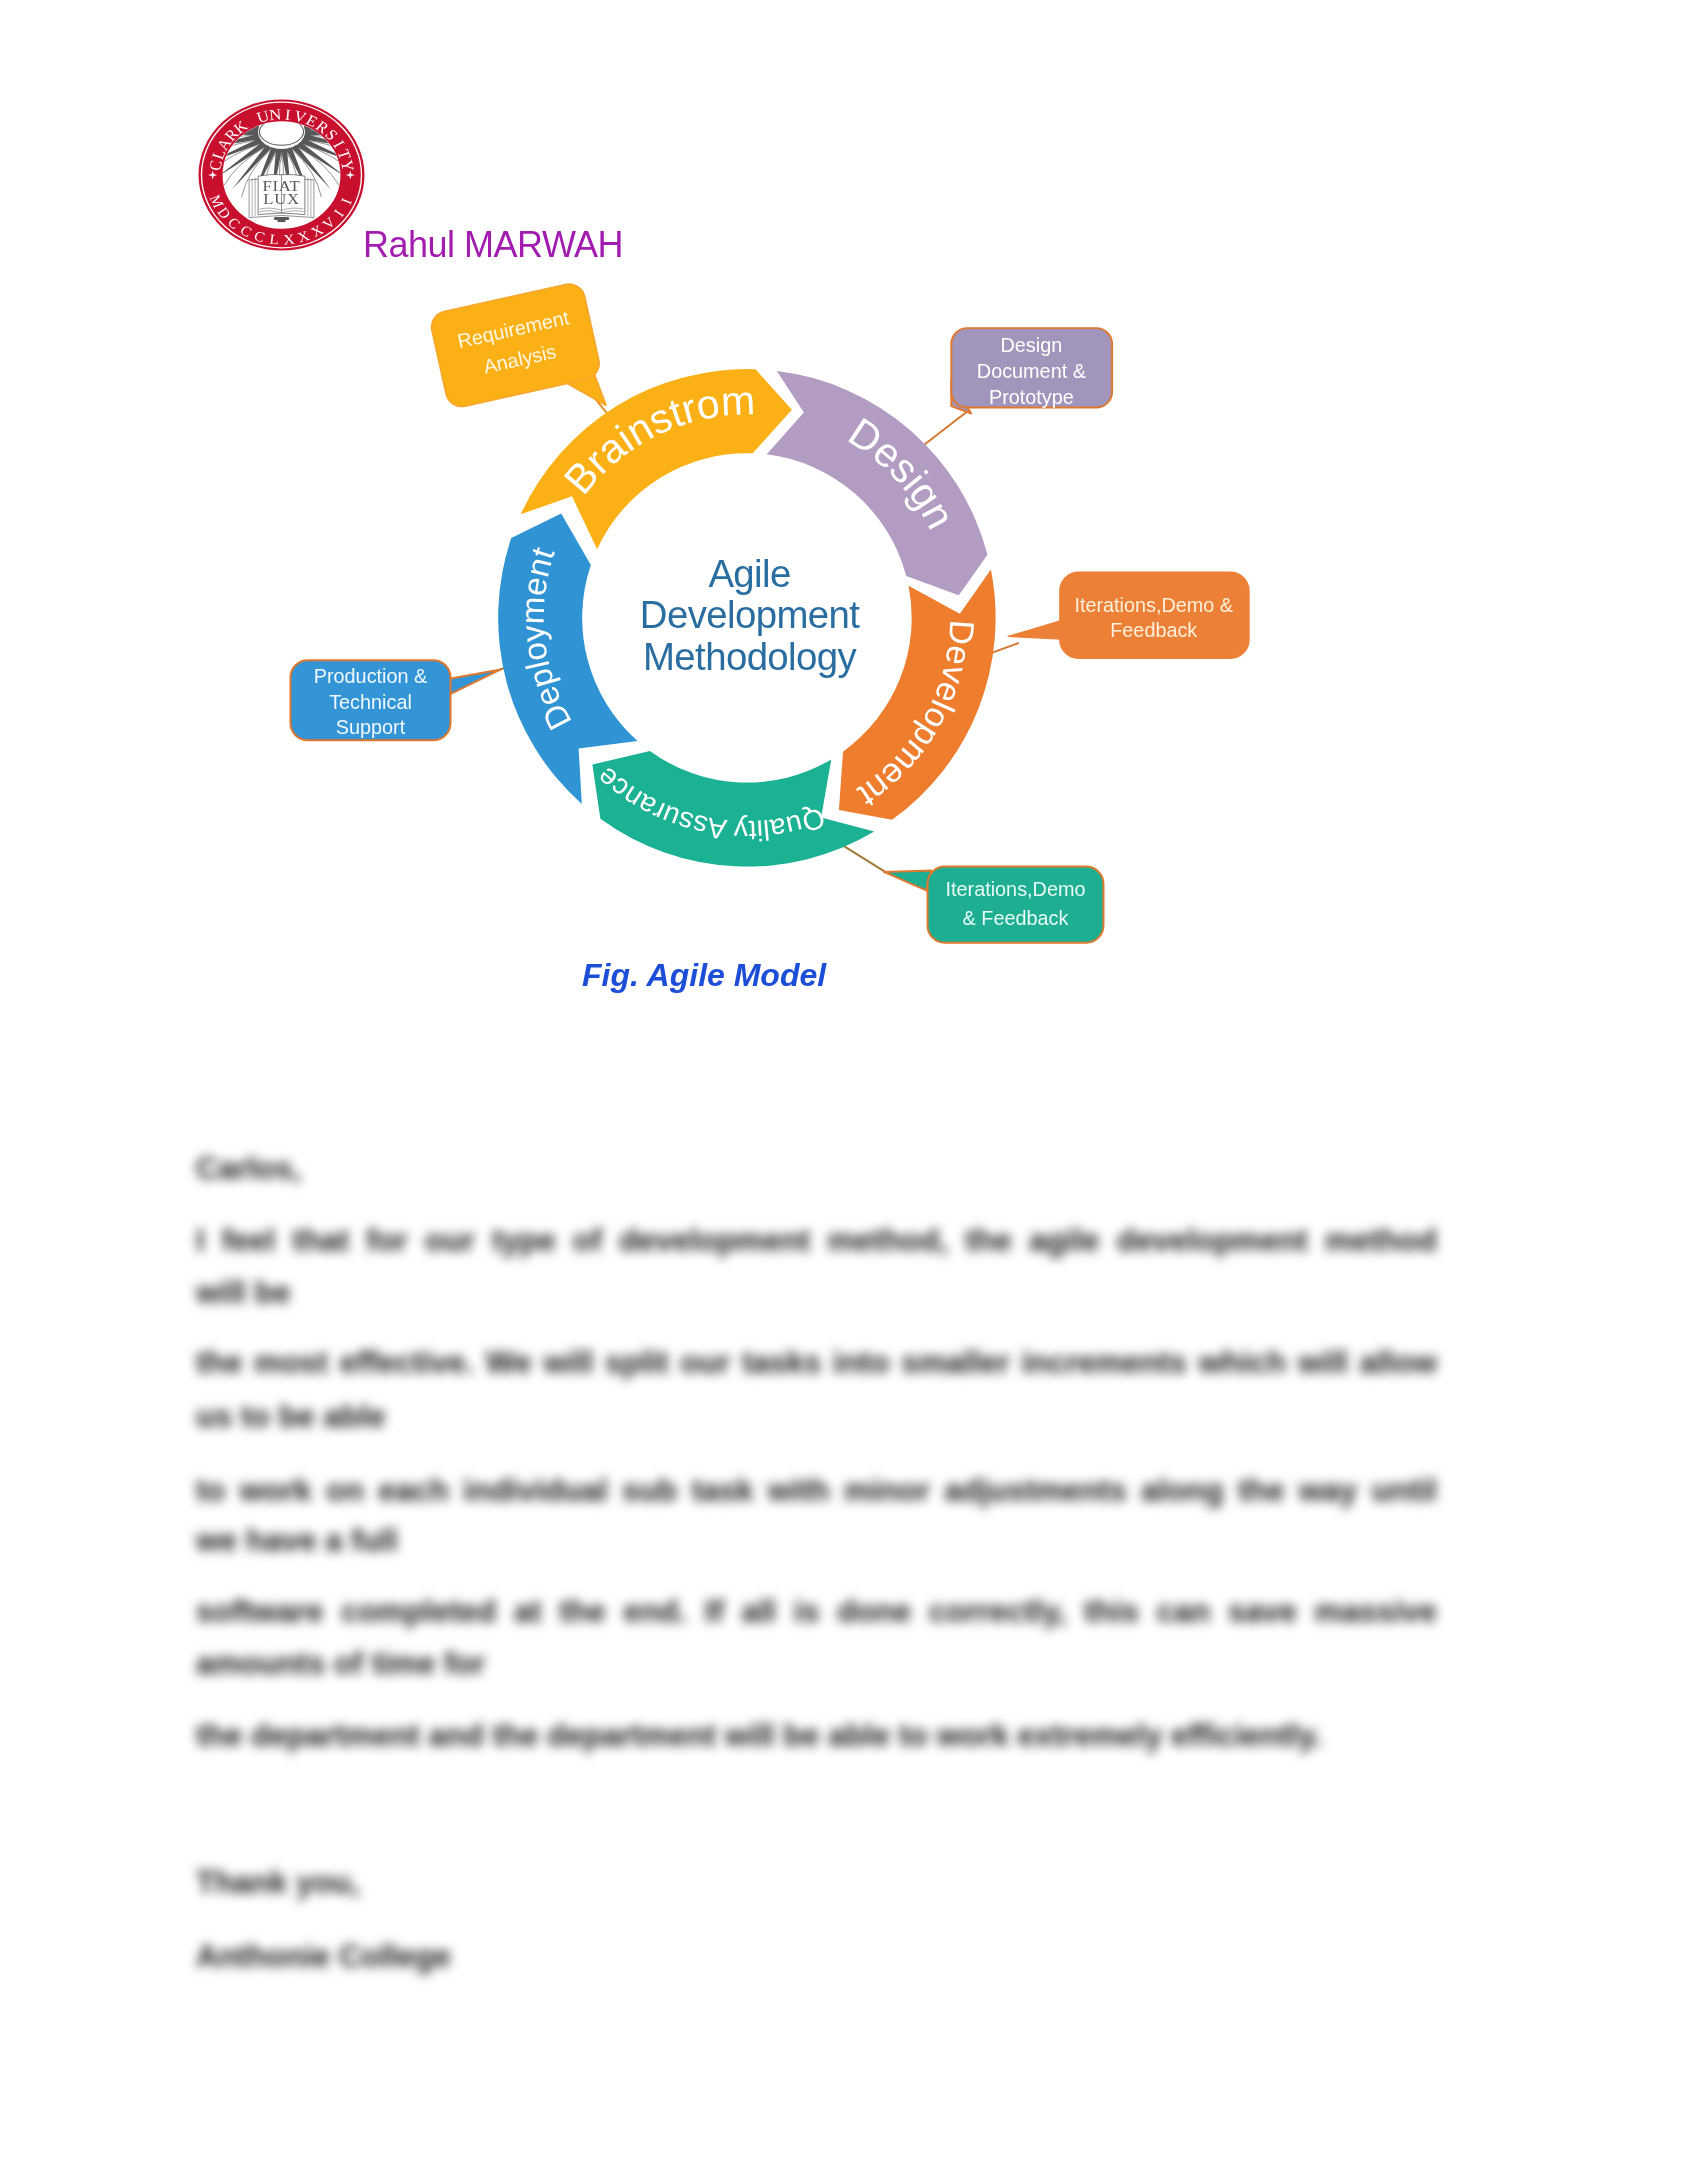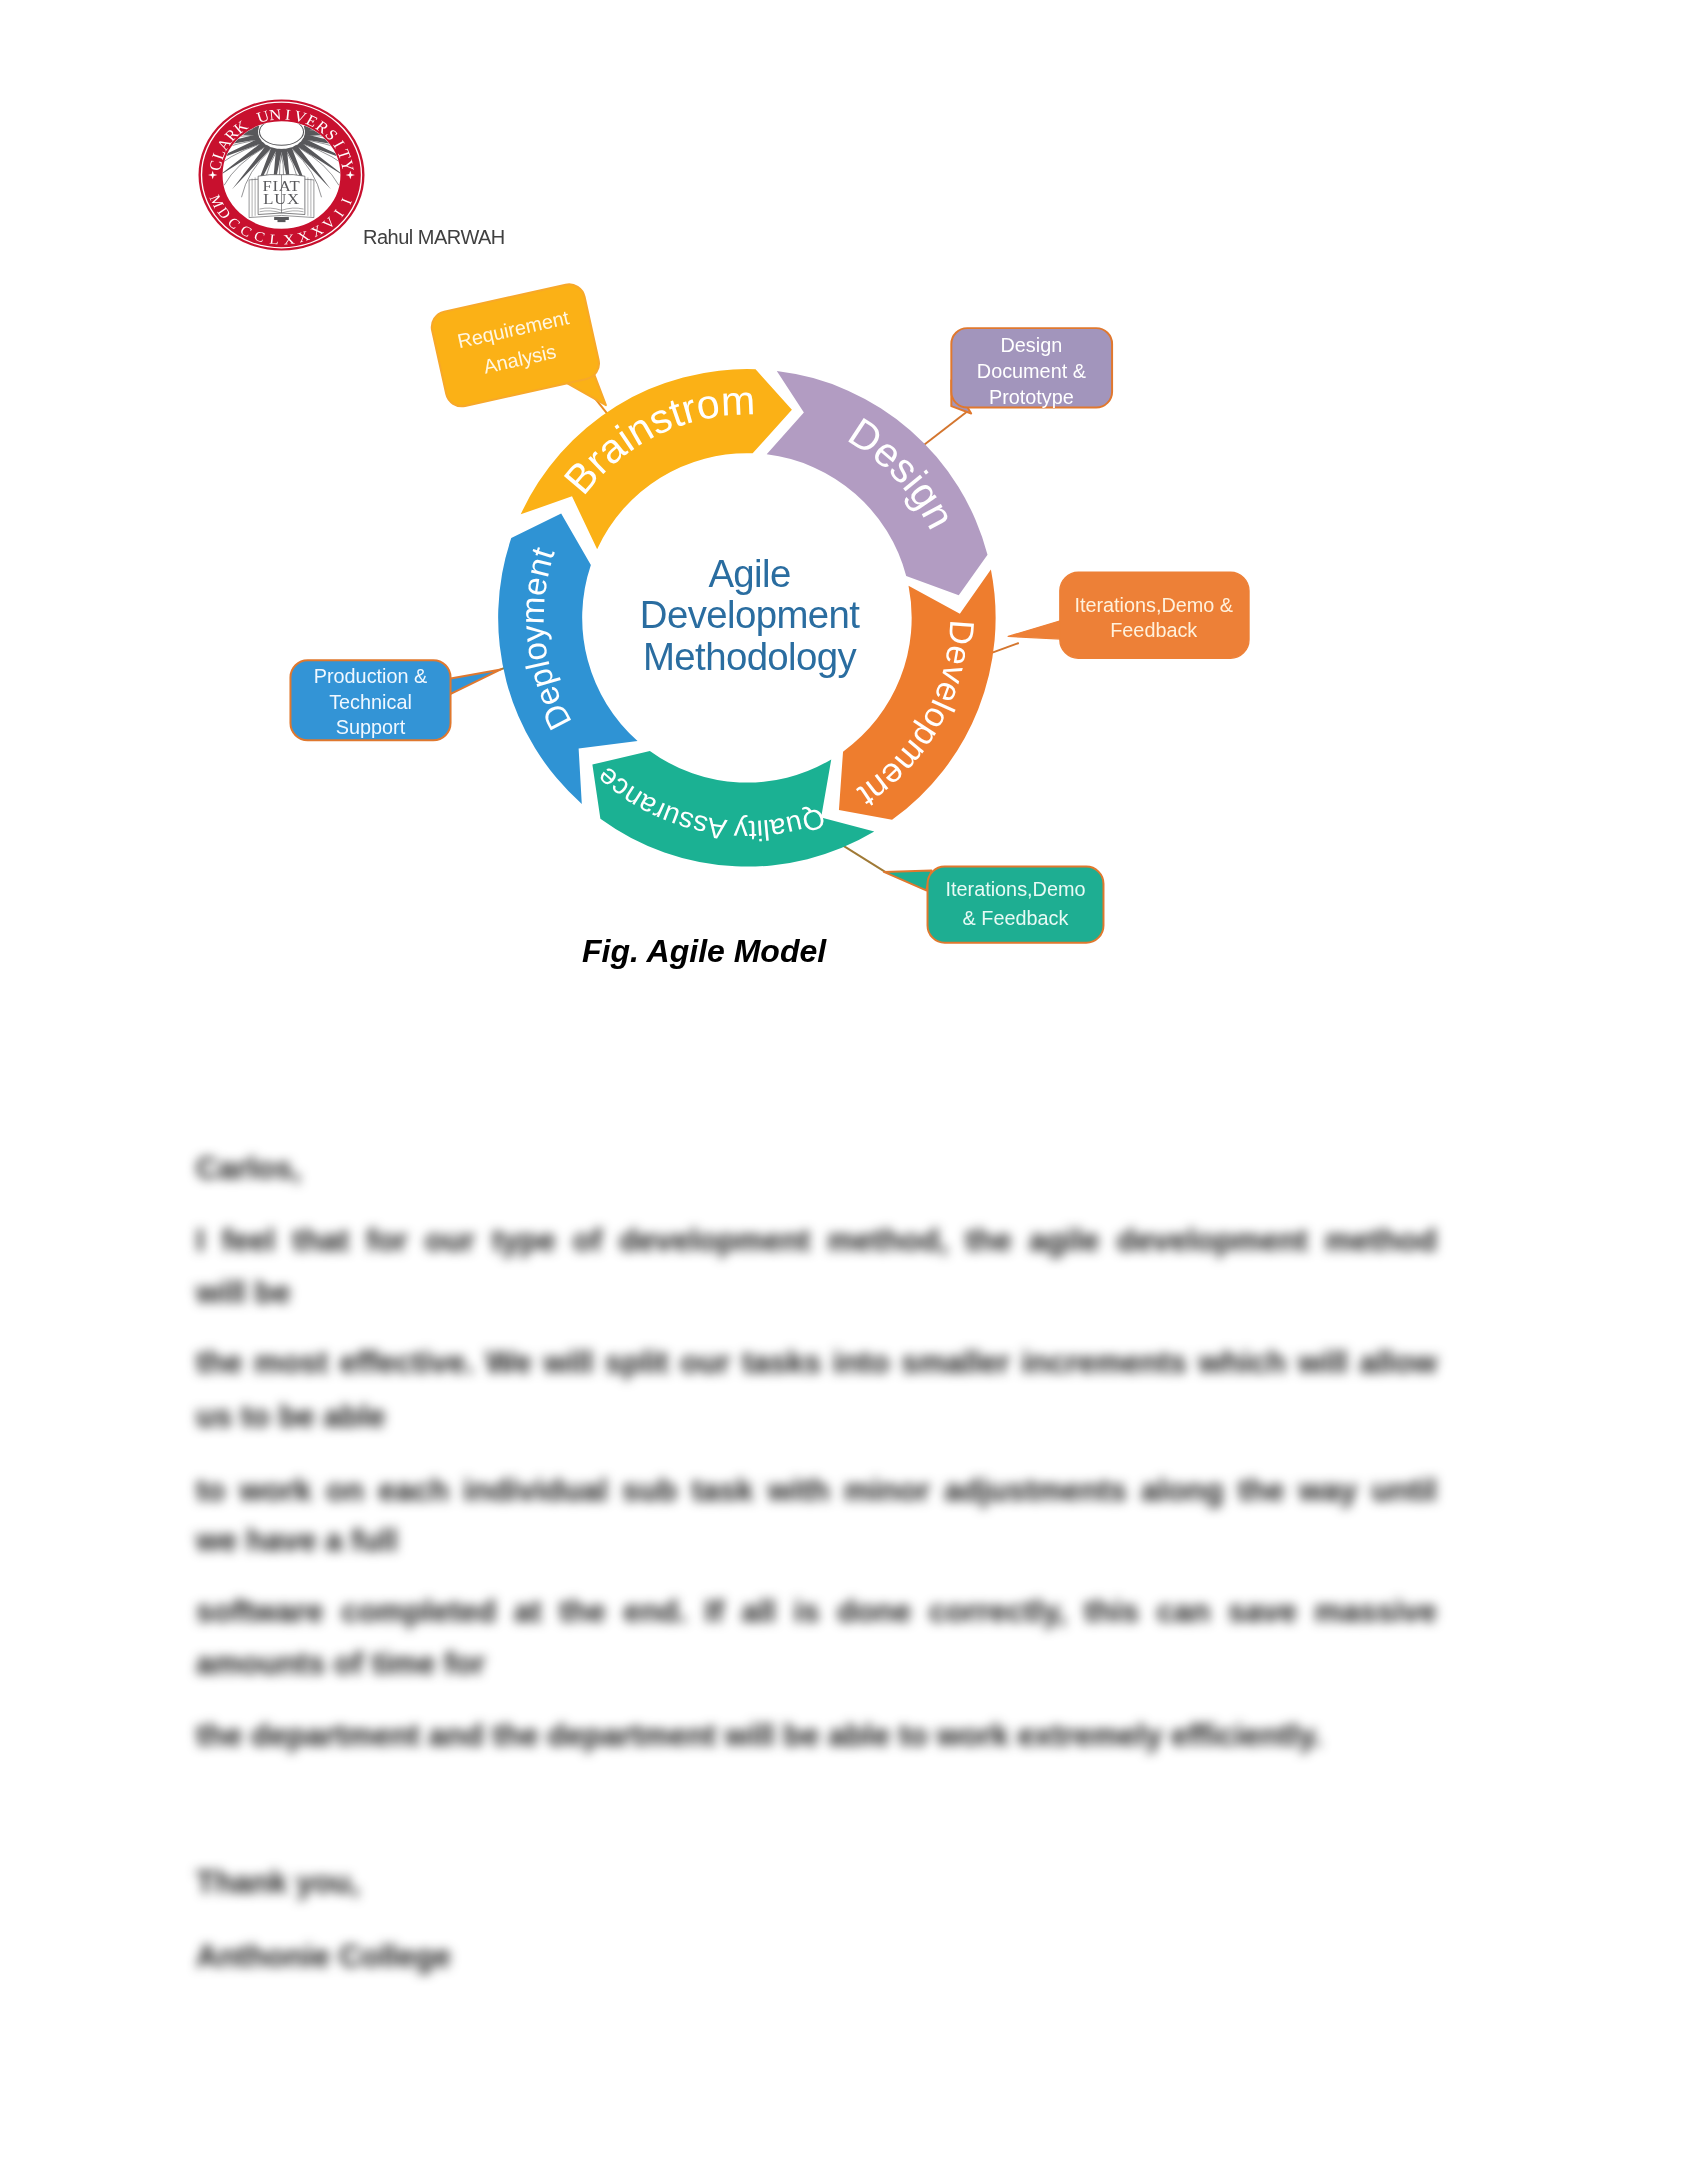--- a/index.html
+++ b/index.html
@@ -7,31 +7,31 @@
   body{width:1687px;height:2183px;background:#ffffff;
        font-family:"Liberation Sans",sans-serif;position:relative;overflow:hidden;}
   .page{position:absolute;left:0;top:0;width:1687px;height:2183px;background:#fff;}
 
   
   #seal{position:absolute;left:198px;top:99px;width:167px;height:152px;}
   .seal-svg{width:100%;height:100%;display:block;}
   .seal-ring-text{font-family:"Liberation Serif",serif;font-size:50px;fill:#ffffff;}
   .seal-year{font-size:46px;}
   .seal-motto{font-family:"Liberation Serif",serif;font-size:50px;fill:#58585B;letter-spacing:2px;}
-  #author-name{position:absolute;left:363px;top:227px;font-size:20px;color:#404040;
+  #author-name{position:absolute;left:363px;top:227px;font-size:36px;color:#a21caf;
                white-space:nowrap;line-height:1;letter-spacing:-0.5px;}
 
   
   #diagram{position:absolute;left:0;top:0;width:1687px;height:1032px;}
   .diagram-svg{width:100%;height:100%;display:block;}
   .seg-label{font-family:"Liberation Sans",sans-serif;fill:#ffffff;}
   .wheel-title{font-family:"Liberation Sans",sans-serif;font-size:58px;fill:#2A6DA0;letter-spacing:-0.9px;}
   .callout-text{font-family:"Liberation Sans",sans-serif;}
-  #fig-caption{position:absolute;left:582px;top:935px;font-size:32px;font-weight:bold;
-               font-style:italic;color:#000000;white-space:nowrap;line-height:1;}
+  #fig-caption{position:absolute;left:582px;top:959px;font-size:32px;font-weight:bold;
+               font-style:italic;color:#1d4ed8;white-space:nowrap;line-height:1;}
 
   
   #letter{position:absolute;left:196px;top:1156px;width:1241px;color:#1a1a1a;}
   .ln{position:absolute;left:0;white-space:nowrap;font-size:31px;line-height:1;
       filter:blur(5.3px);font-weight:600;}
   .just{display:block;text-align:justify;text-align-last:justify;width:1241px;white-space:normal;}
 </style>
 </head>
 <body>
 

